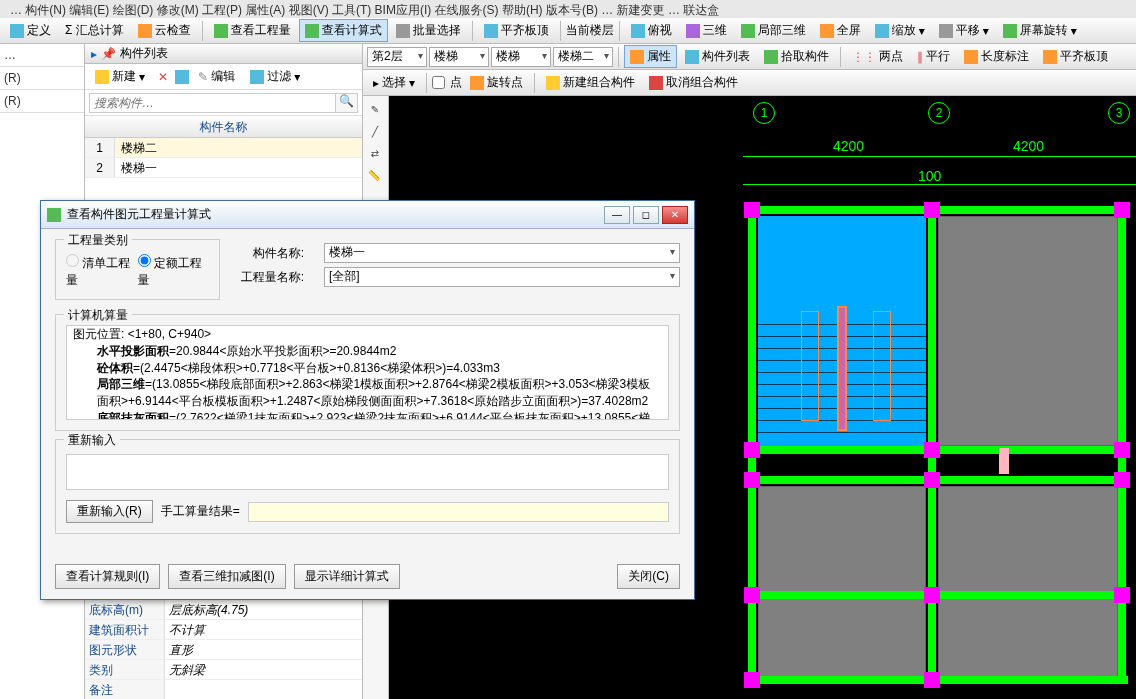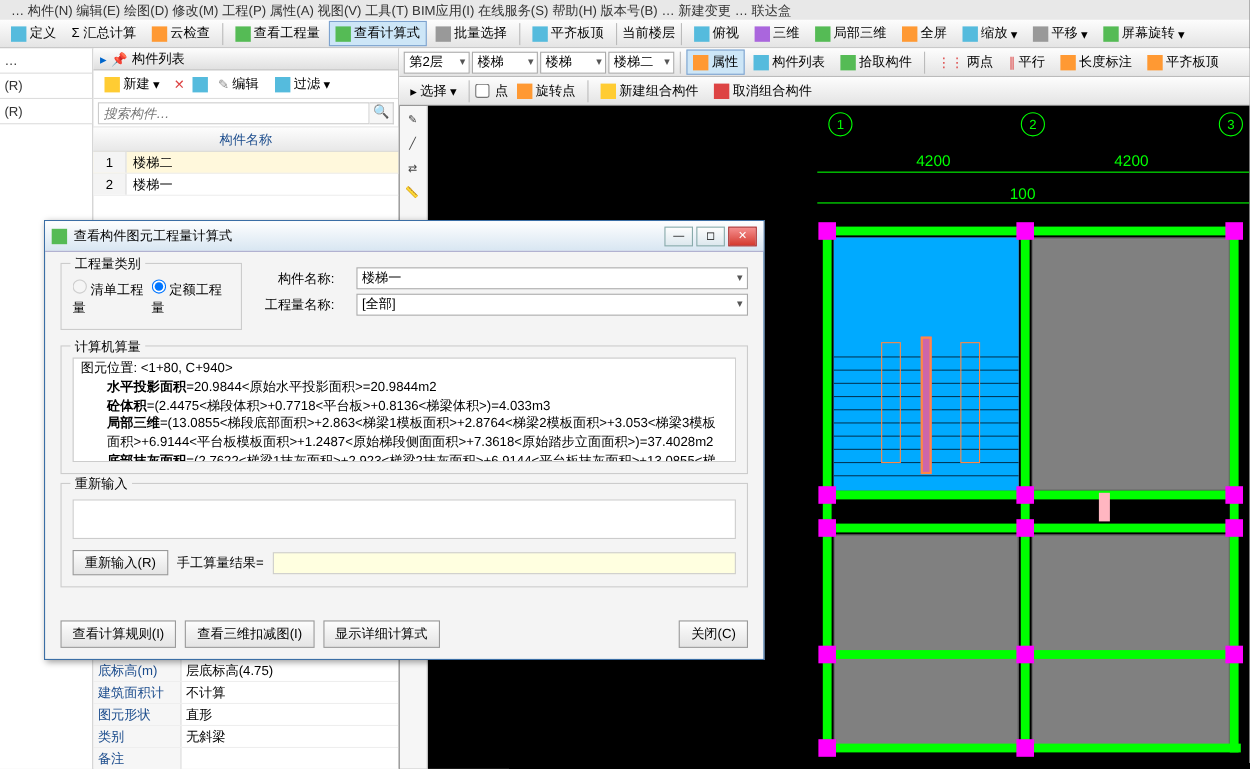--- a/index.html
+++ b/index.html
@@ -35,21 +35,21 @@
     .comp-grid-head .cname { flex: 1; text-align: center; line-height: 22px; color: #1a4b8c; }
     .comp-row { display: flex; height: 20px; border-bottom: 1px solid #eee; }
     .comp-row .rownum { width: 30px; text-align: center; background: #f4f4f4; border-right: 1px solid #ddd; line-height: 20px; }
     .comp-row .cval { flex: 1; padding: 0 6px; line-height: 20px; }
     .comp-row.sel { background: #fff8dc; }
 
     
     .prop-grid { position: absolute; bottom: 0; left: 0; right: 0; height: 100px; border-top: 1px solid #ccc; overflow: hidden; }
     .prop-row { display: flex; height: 20px; border-bottom: 1px solid #eee; }
     .prop-row .pk { width: 80px; padding: 0 4px; background: #f6f6f6; border-right: 1px solid #ddd; line-height: 20px; color: #1a4b8c; }
-    .prop-row .pv { flex: 1; padding: 0 4px; line-height: 20px; }
+    .prop-row .pv { flex: 1; padding: 0 4px; line-height: 20px; font-style: italic; }
 
     
     .canvas-area { position: absolute; left: 363px; top: 44px; right: 0; bottom: 0; background: #fff; }
     .sub-toolbar { height: 26px; background: linear-gradient(#fdfdfd,#e4e4e4); border-bottom: 1px solid #bbb; display: flex; align-items: center; padding: 0 4px; gap: 2px; }
     .sub-toolbar2 { height: 26px; background: linear-gradient(#fdfdfd,#e4e4e4); border-bottom: 1px solid #bbb; display: flex; align-items: center; padding: 0 4px; gap: 2px; }
     .drawing { position: absolute; left: 0; top: 52px; right: 0; bottom: 0; background: #000; overflow: hidden; }
     .tool-palette { position: absolute; left: 0; top: 0; width: 26px; bottom: 0; background: #f6f6f6; border-right: 1px solid #bbb; display: flex; flex-direction: column; gap: 2px; padding: 4px 2px; }
     .pal-btn { width: 20px; height: 20px; border: 1px solid transparent; cursor: pointer; text-align: center; line-height: 18px; font-size: 10px; color: #444; }
     .dim-text { position: absolute; color: #0f0; font-size: 14px; }
     .grid-bubble { position: absolute; width: 22px; height: 22px; border: 1px solid #0f0; border-radius: 50%; color: #0f0; text-align: center; line-height: 20px; }

